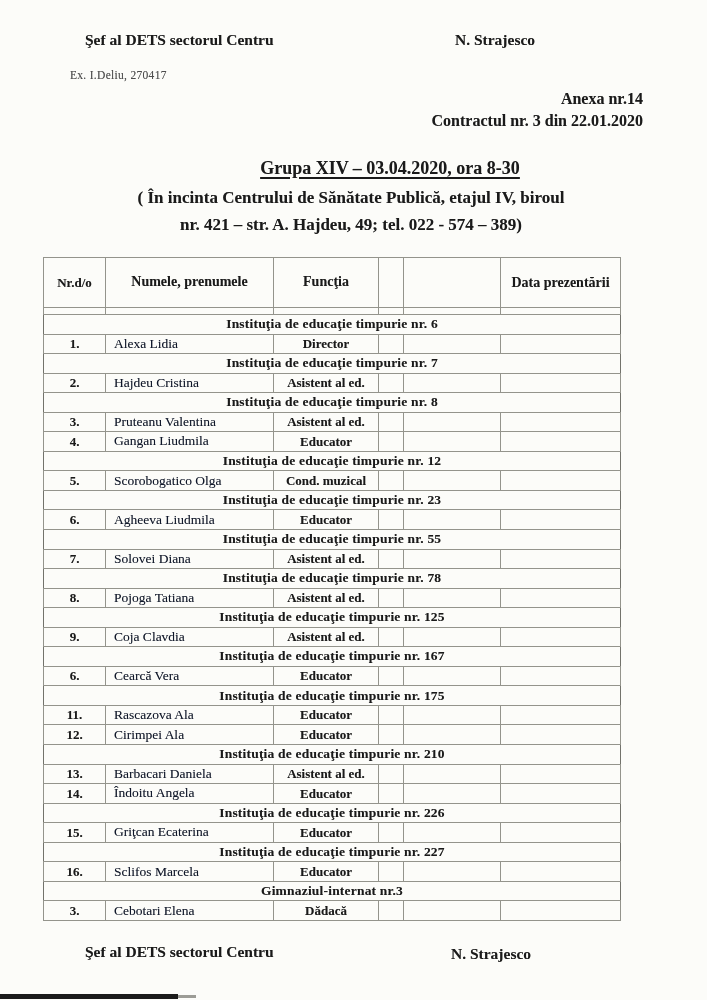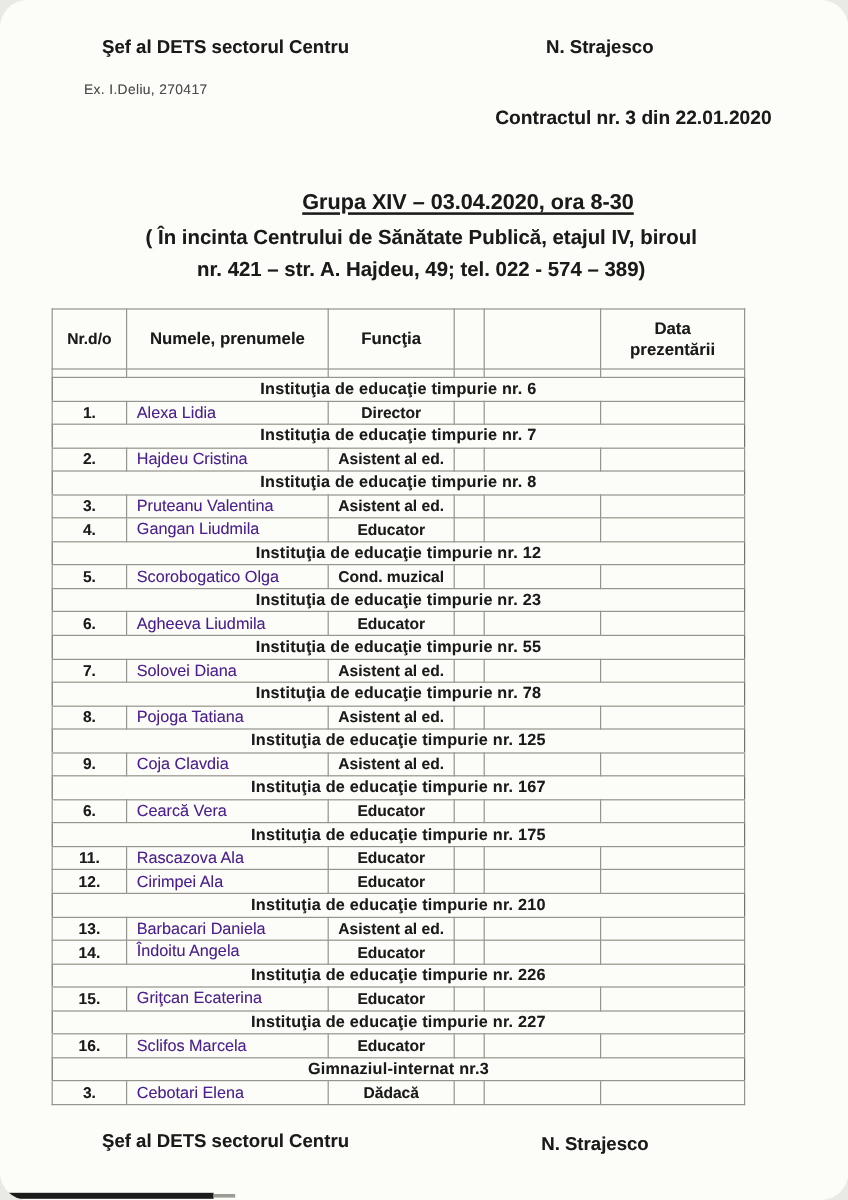--- a/index.html
+++ b/index.html
@@ -1,21 +1,20 @@
 <!DOCTYPE html>
 <html><head>
 <meta charset="utf-8">
 <style>
   html,body { margin:0; padding:0; background:#e9e9e6; }
   .page {
     position:relative; width:707px; height:1000px; margin:0 auto;
     background:#fcfcf9; overflow:hidden;
-    font-family:Liberation Sans, sans-serif; color:#1a1a1a;
+    font-family:Liberation Serif, serif; color:#1a1a1a;
     text-shadow:0 0 .3px rgba(40,40,40,.35);
-    border-radius:23px;
   }
   .sig { position:absolute; font-weight:700; font-size:15.5px; white-space:nowrap; }
   .sig-top-left    { left:85px;  top:31px; }
   .sig-top-right   { left:455px; top:31px; }
   .sig-bottom-left { left:85px;  top:943px; }
   .sig-bottom-right{ left:451px; top:945px; }
   .exec-note { position:absolute; left:70px; top:69px; font-size:11.5px; color:#4c4c4c; letter-spacing:.3px; }
   .annex { position:absolute; right:64px; top:88px; text-align:right; font-weight:700; line-height:22px; }
   .annex-line1 { font-size:16px; }
   .annex-line2 { font-size:16px; }
@@ -39,36 +38,37 @@
   }
   tr.header-row { height:50px; }
   tr.spacer-row { height:7px; }
   tbody.roster-body tr { height:19.55px; }
   .h-cell { font-weight:700; font-size:14px; text-align:center; white-space:normal !important; }
   .h-cell.c1 { font-size:13px; }
   .h-cell.c6 { padding:0 7px; line-height:1.25; }
   .section-cell { border-left:none !important; border-right:none !important;
     font-weight:700; font-size:13.5px; text-align:center; letter-spacing:.2px; }
   .num-cell  { font-weight:700; font-size:13px; text-align:center; }
-  .name-cell { font-size:13.5px; padding-left:8px !important; color:#4c1d95; }
+  .name-cell { font-size:13.5px; padding-left:8px !important; color:#0f172a; }
   .func-cell { font-weight:700; font-size:13px; text-align:center; }
   .scan-bar  { position:absolute; left:0; top:994px; width:178px; height:5px; background:#1b1b1b; }
   .scan-bar-tail { position:absolute; left:178px; top:995px; width:18px; height:3px; background:#9c9c96; }
 </style>
 </head>
 <body>
 
 <div class="page">
 
   <div class="sig sig-top-left">Şef al DETS sectorul Centru</div>
   <div class="sig sig-top-right">N. Strajesco</div>
 
   <div class="exec-note">Ex. I.Deliu, 270417</div>
 
   <div class="annex">
+    <div class="annex-line1">Anexa nr.14</div>
     <div class="annex-line2">Contractul nr. 3 din 22.01.2020</div>
   </div>
 
   <div class="doc-title">
     <span class="underline">Grupa XIV – 03.04.2020, ora 8-30</span>
   </div>
 
   <div class="doc-subtitle">
     <div>( În incinta Centrului de Sănătate Publică, etajul IV, biroul</div>
     <div>nr. 421 – str. A. Hajdeu, 49; tel. 022 - 574 – 389)</div>

